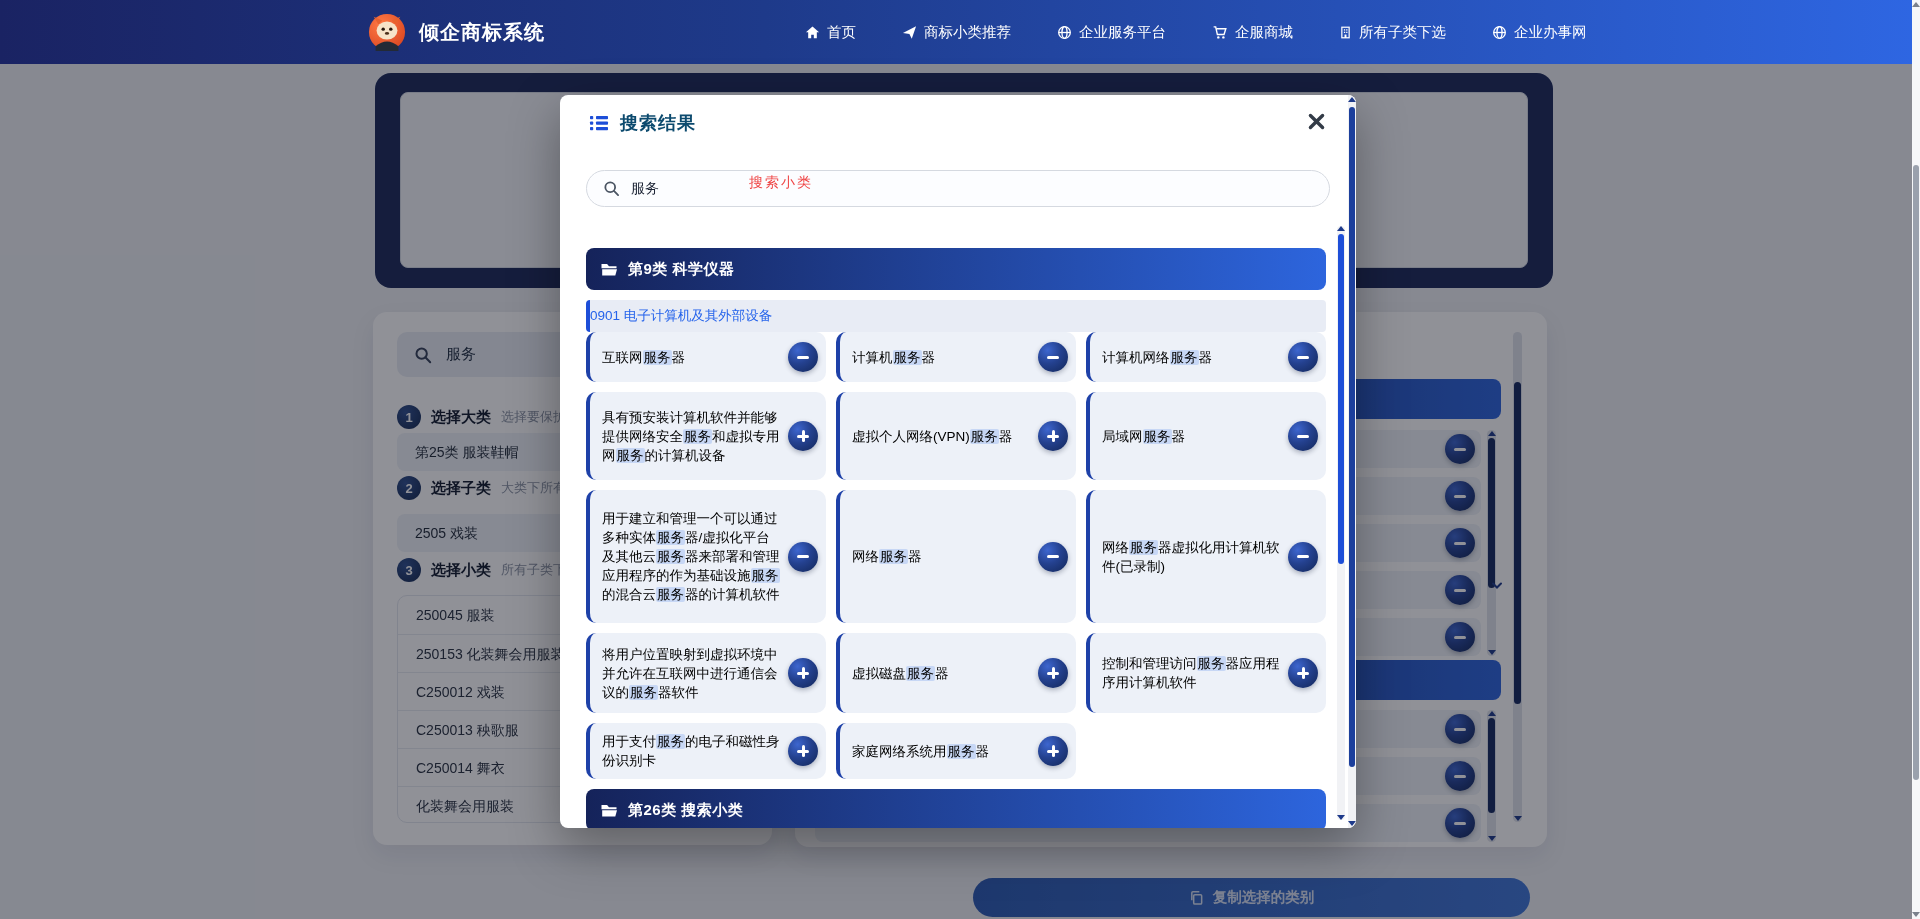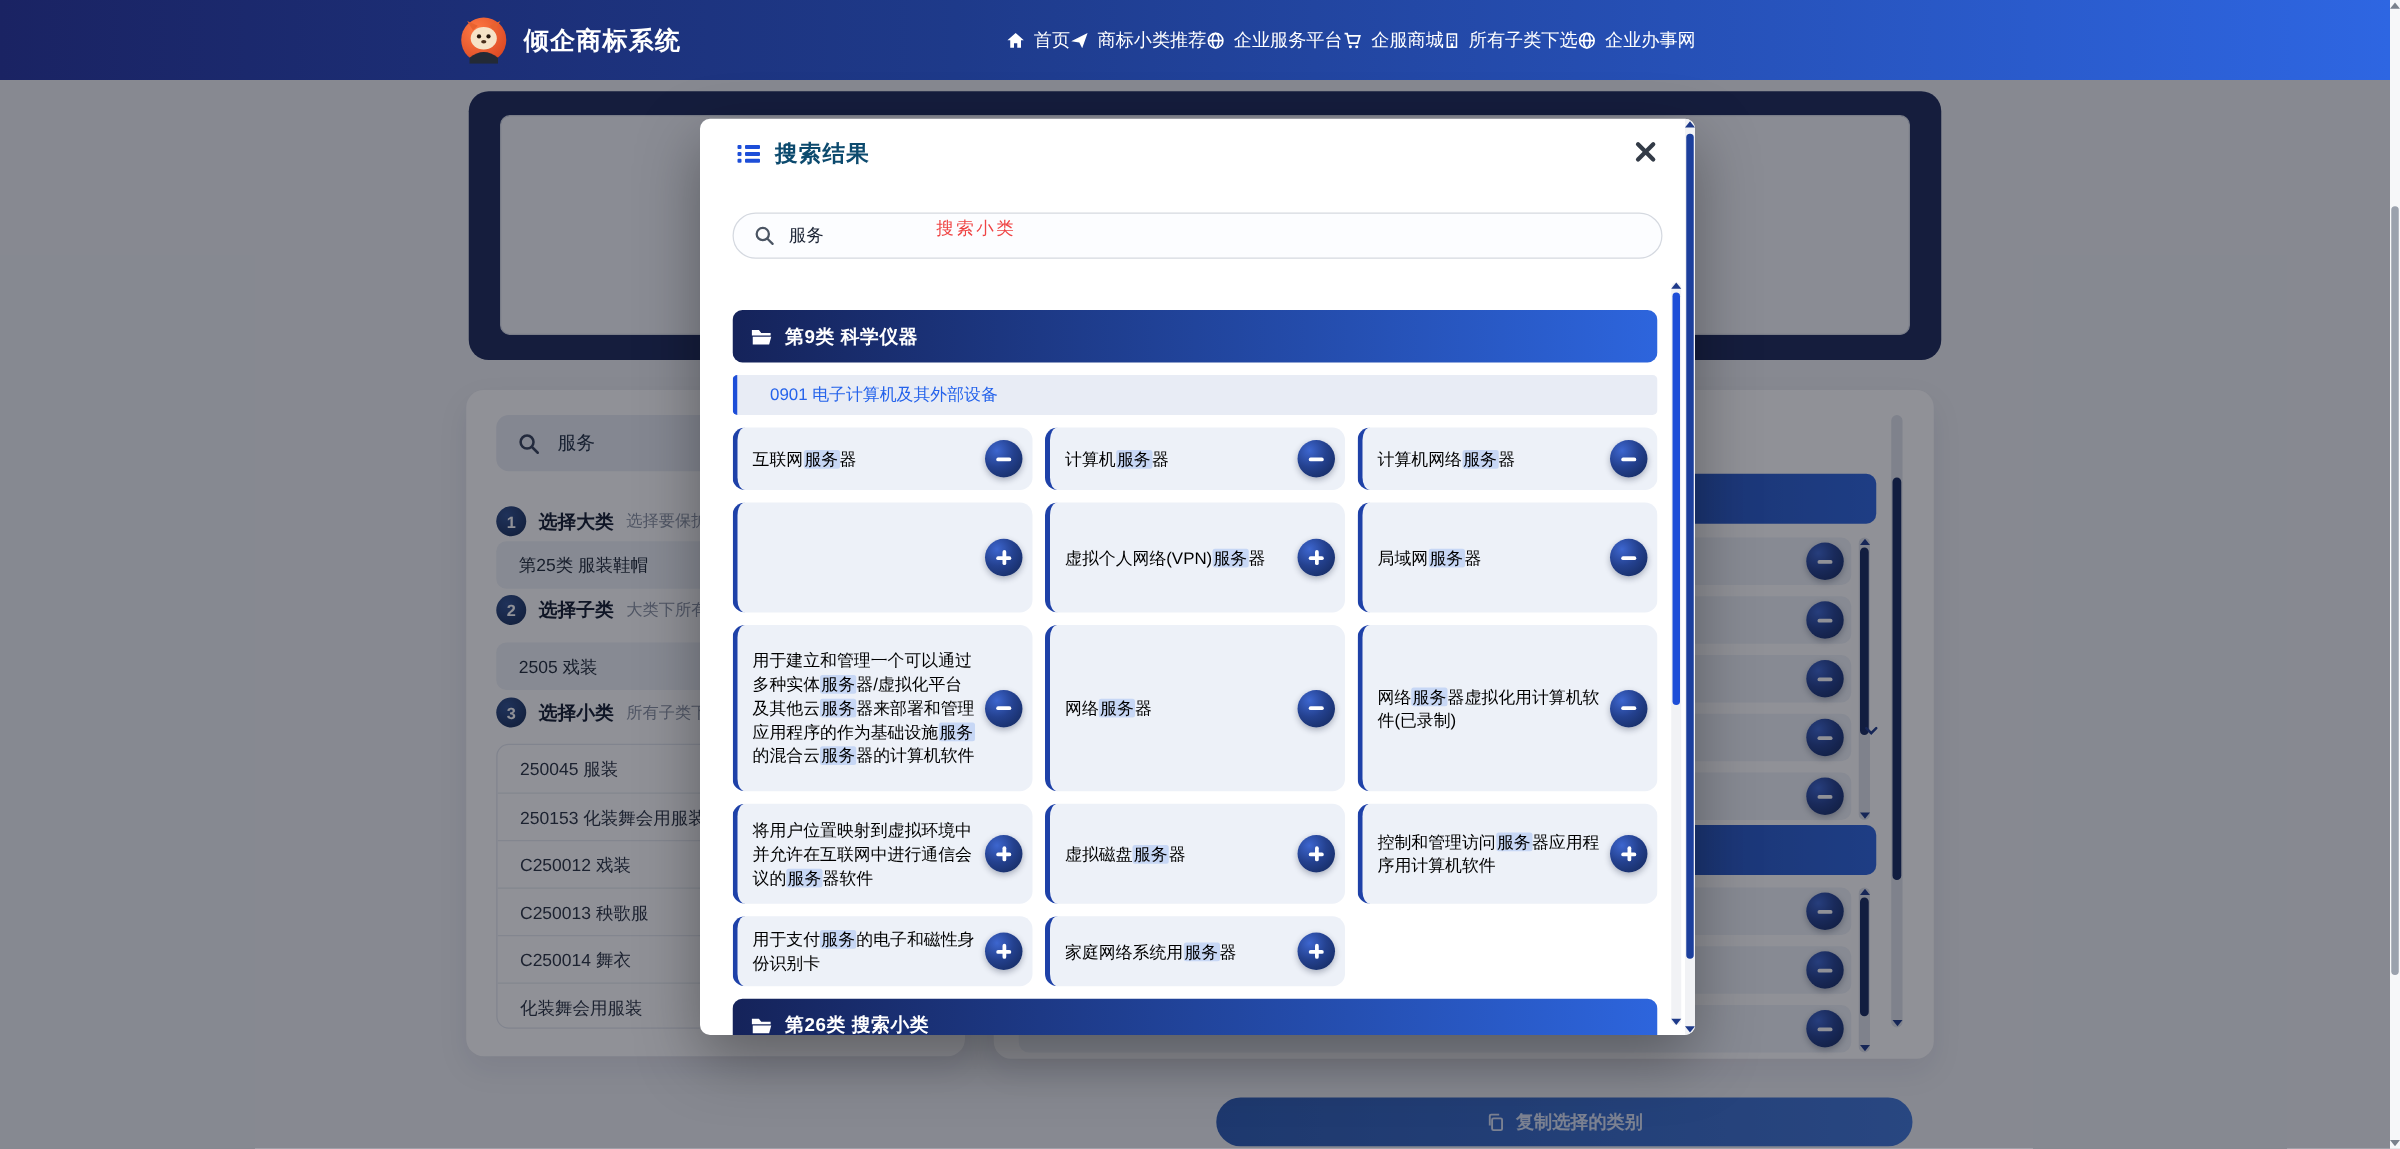--- a/index.html
+++ b/index.html
@@ -7,21 +7,21 @@
   body { font-family:"Liberation Sans","DejaVu Sans",sans-serif; background:#eef0f4; position:relative; }
   .stage { position:absolute; inset:0; width:1920px; height:919px; }
 
   
   .navbar { position:absolute; left:0; top:0; width:1912px; height:64px;
     background:linear-gradient(90deg,#1a2363 0%,#1e3a8a 40%,#2e66e2 100%);
     z-index:40; }
   .brand { position:absolute; left:368px; top:0; height:64px; display:flex; align-items:center; gap:13px; }
   .logo { width:38px; height:38px; display:block; }
   .brand-name { color:#fff; font-size:20px; font-weight:bold; letter-spacing:1px; }
-  .nav-menu { position:absolute; left:805px; top:0; height:64px; display:flex; align-items:center; }
+  .nav-menu { position:absolute; left:805px; top:0; height:64px; display:flex; align-items:center; gap:46px; }
   .nav-item { display:flex; align-items:center; gap:7px; color:#fff; font-size:14.5px; cursor:pointer; white-space:nowrap; text-decoration:none; }
   .nav-item .icon svg { display:block; }
 
   
   .hero { position:absolute; left:375px; top:73px; width:1178px; height:215px; background:#1c2a5a; border-radius:16px; }
   .hero-inner { position:absolute; left:25px; top:19px; width:1128px; height:176px; background:#f4f6fa; border:1px solid #d5dae3; border-radius:8px; }
 
   .card { position:absolute; background:#fff; border-radius:14px; box-shadow:0 10px 25px rgba(20,30,60,.08); overflow:hidden; }
   .left-card { left:373px; top:312px; width:399px; height:533px; }
   .right-card { left:795px; top:312px; width:752px; height:535px; }
@@ -86,21 +86,21 @@
   .m-search { position:absolute; left:26px; top:75px; width:744px; height:37px; border:1.5px solid #d5d9e0; border-radius:19px; background:#fcfdff; }
   .m-search .s-icon { position:absolute; left:16px; top:9px; }
   .m-search .s-val { position:absolute; left:44px; top:9px; font-size:14px; color:#1a2233; }
   .s-annot { position:absolute; left:162px; top:3px; font-size:14px; color:#ef4444; letter-spacing:2px; }
 
   .m-results { position:absolute; left:26px; top:153px; width:740px; bottom:0; overflow:hidden; }
   .cat-header { height:42px; border-radius:8px; background:linear-gradient(90deg,#15235a 0%,#2d65dd 100%);
     display:flex; align-items:center; gap:10px; padding-left:14px; margin-bottom:10px; }
   .cat-header span.txt { color:#fff; font-size:15px; font-weight:bold; letter-spacing:.5px; }
   .subcat { height:32px; background:#e8ecf5; border-left:4px solid #1d4ed8; border-radius:4px;
-    font-size:13.5px; color:#2563eb; line-height:32px; padding-left:26px; margin-bottom:10px; }
+    font-size:13.5px; color:#2563eb; line-height:32px; padding-left:0; }
   .grid { display:grid; grid-template-columns:repeat(3,1fr); gap:10px; margin-bottom:10px; }
   .grid.rows-9 { grid-template-rows:50px 88px 133px 80px 56px; }
   .res-card { position:relative; background:#edf1f8; border-left:4px solid #1e41a8; border-radius:10px;
     padding:6px 44px 6px 12px; display:flex; align-items:center; }
   .res-card .txt { font-size:13.5px; line-height:19px; color:#000000; }
   .res-card mark { background:#c7d7f5; color:inherit; border-radius:2px; padding:0 1px; }
   .res-card .circle-btn { position:absolute; right:8px; top:50%; transform:translateY(-50%); }
 
   
   .m-sb-outer { position:absolute; left:788px; top:0; width:8px; height:733px; background:#f1f2f5; }
@@ -396,20 +396,21 @@
               <span class="sign minus"></span>
             </button>
           </div>
           <div class="res-card">
             <span class="txt">计算机网络<mark>服务</mark>器</span>
             <button class="circle-btn">
               <span class="sign minus"></span>
             </button>
           </div>
           <div class="res-card">
+            <span class="txt">具有预安装计算机软件并能够提供网络安全<mark>服务</mark>和虚拟专用网<mark>服务</mark>的计算机设备</span>
             <button class="circle-btn">
               <span class="sign plus"></span>
             </button>
           </div>
           <div class="res-card">
             <span class="txt">虚拟个人网络(VPN)<mark>服务</mark>器</span>
             <button class="circle-btn">
               <span class="sign plus"></span>
             </button>
           </div>

